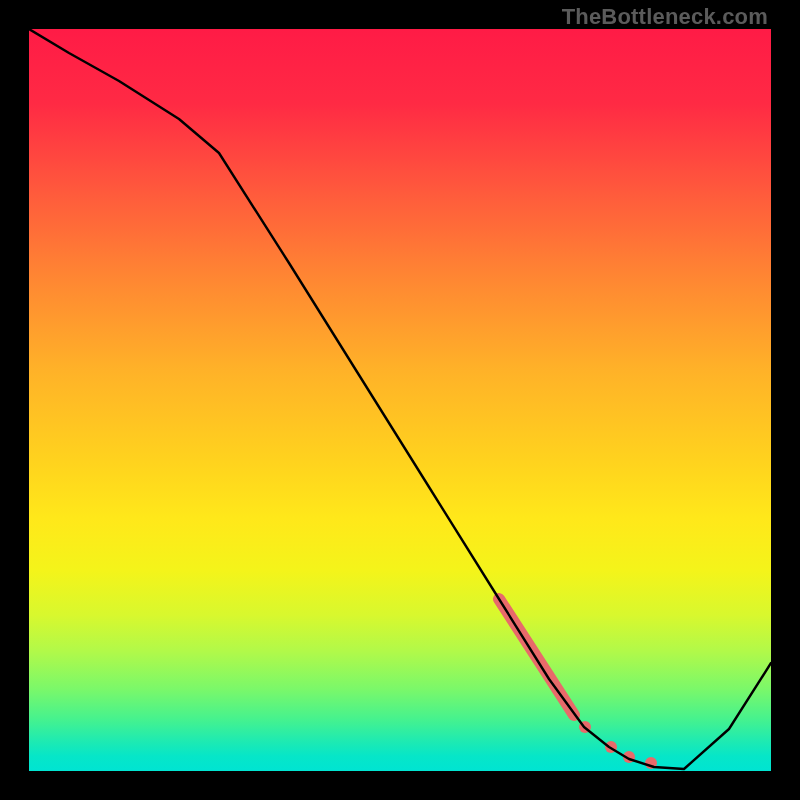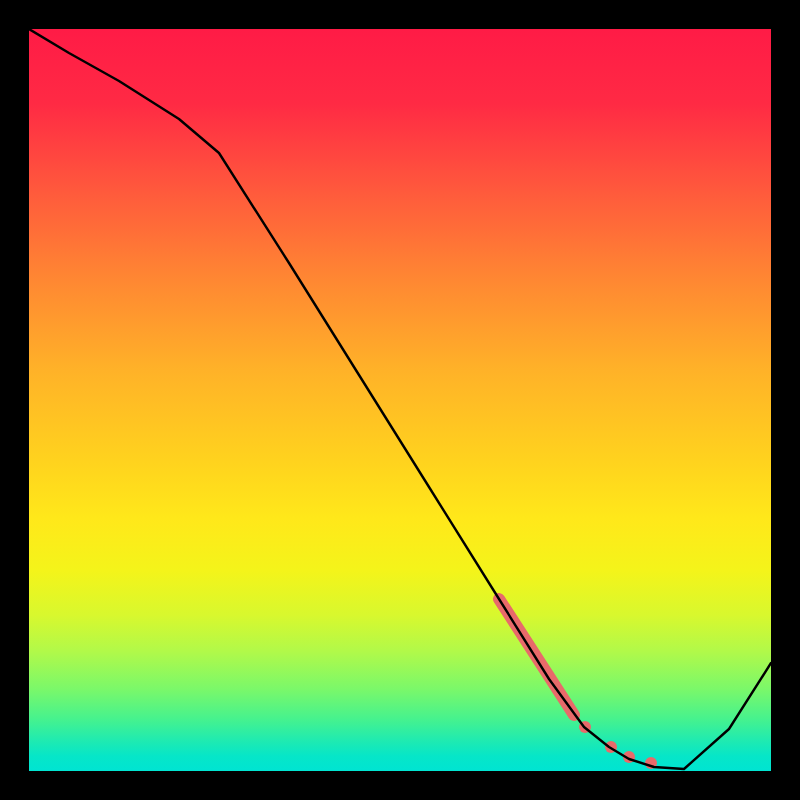--- a/index.html
+++ b/index.html
@@ -54,20 +54,21 @@
     height: 742px;
     pointer-events: none;
   }
 </style>
 </head>
 <body>
 
 <div class="stage">
   <div class="plot-area"></div>
 
+  <div class="watermark">TheBottleneck.com</div>
 
   <svg class="curve" viewBox="0 0 742 742" preserveAspectRatio="none">
     <g>
       <path id="hl-seg" fill="none" stroke-linecap="round" d="M470 570 L545 686" stroke="#e86a6a" stroke-width="12"></path>
       <g id="hl-dots">
           <circle cx="556" cy="698" r="6" fill="#e86a6a"></circle>
           <circle cx="582" cy="718" r="6" fill="#e86a6a"></circle>
           <circle cx="600" cy="728" r="6" fill="#e86a6a"></circle>
           <circle cx="622" cy="734" r="6" fill="#e86a6a"></circle>
         </g>

